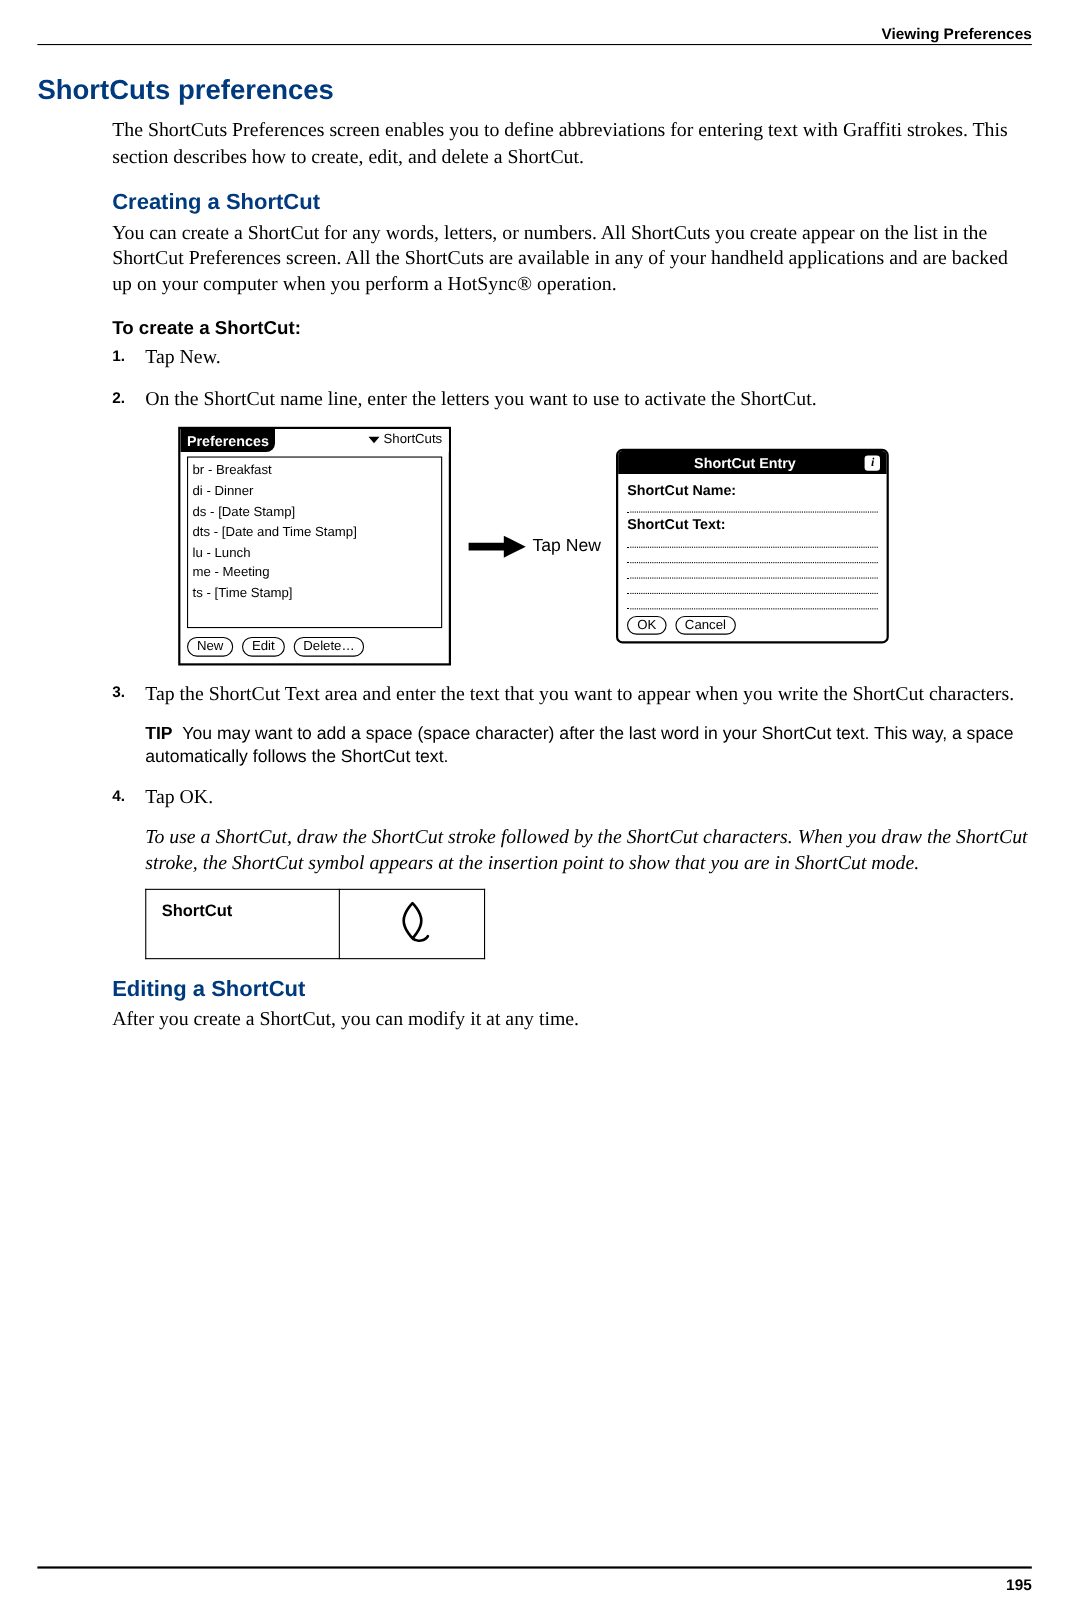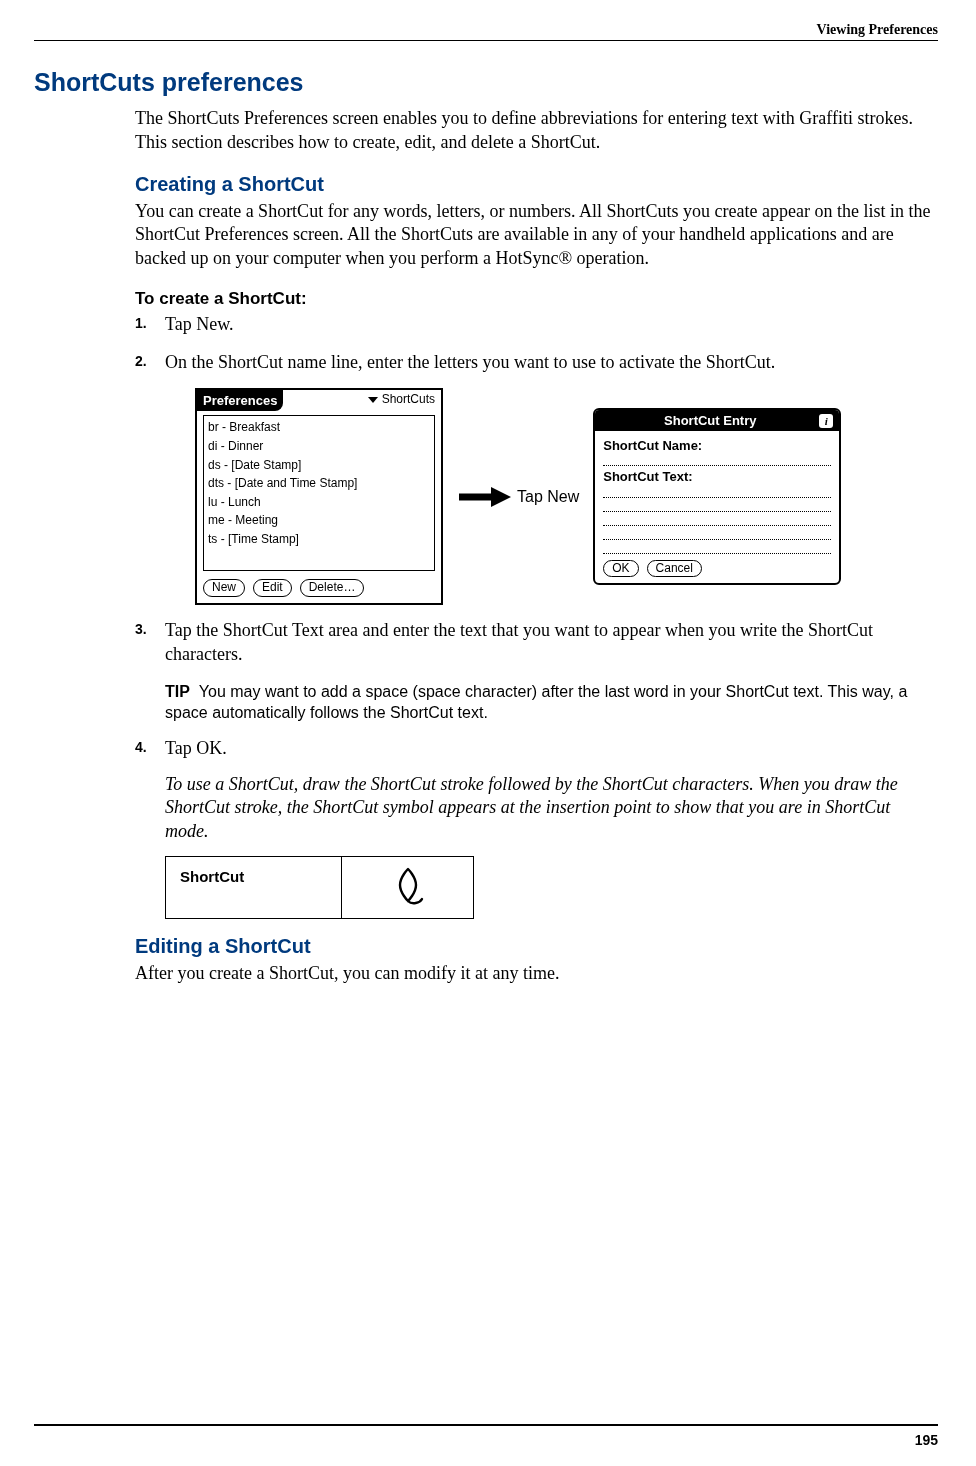--- a/index.html
+++ b/index.html
@@ -10,21 +10,21 @@
       font-family: "Palatino Linotype", "Book Antiqua", Palatino, serif;
       color: #000;
       position: relative;
     }
     .page-header {
       position: absolute;
       top: 22px;
       right: 38px;
       font-size: 14px;
       font-weight: bold;
-      font-family: Liberation Serif, serif;
+      font-family: Liberation Sans, sans-serif;
     }
     .header-rule {
       position: absolute;
       top: 40px;
       left: 34px;
       right: 38px;
       border-top: 1px solid #000;
     }
     .content {
       position: absolute;
@@ -34,21 +34,21 @@
     }
     h1.section-title {
       font-family: "Arial Narrow", Arial, sans-serif;
       font-stretch: condensed;
       color: #003a7e;
       font-size: 25px;
       font-weight: bold;
       margin-bottom: 10px;
     }
     .body-indent {
-      margin-left: 101px;
+      margin-left: 68px;
     }
     p.body {
       font-size: 18px;
       line-height: 1.32;
       margin-bottom: 18px;
     }
     h2.subheading {
       font-family: "Arial Narrow", Arial, sans-serif;
       font-stretch: condensed;
       color: #003a7e;

